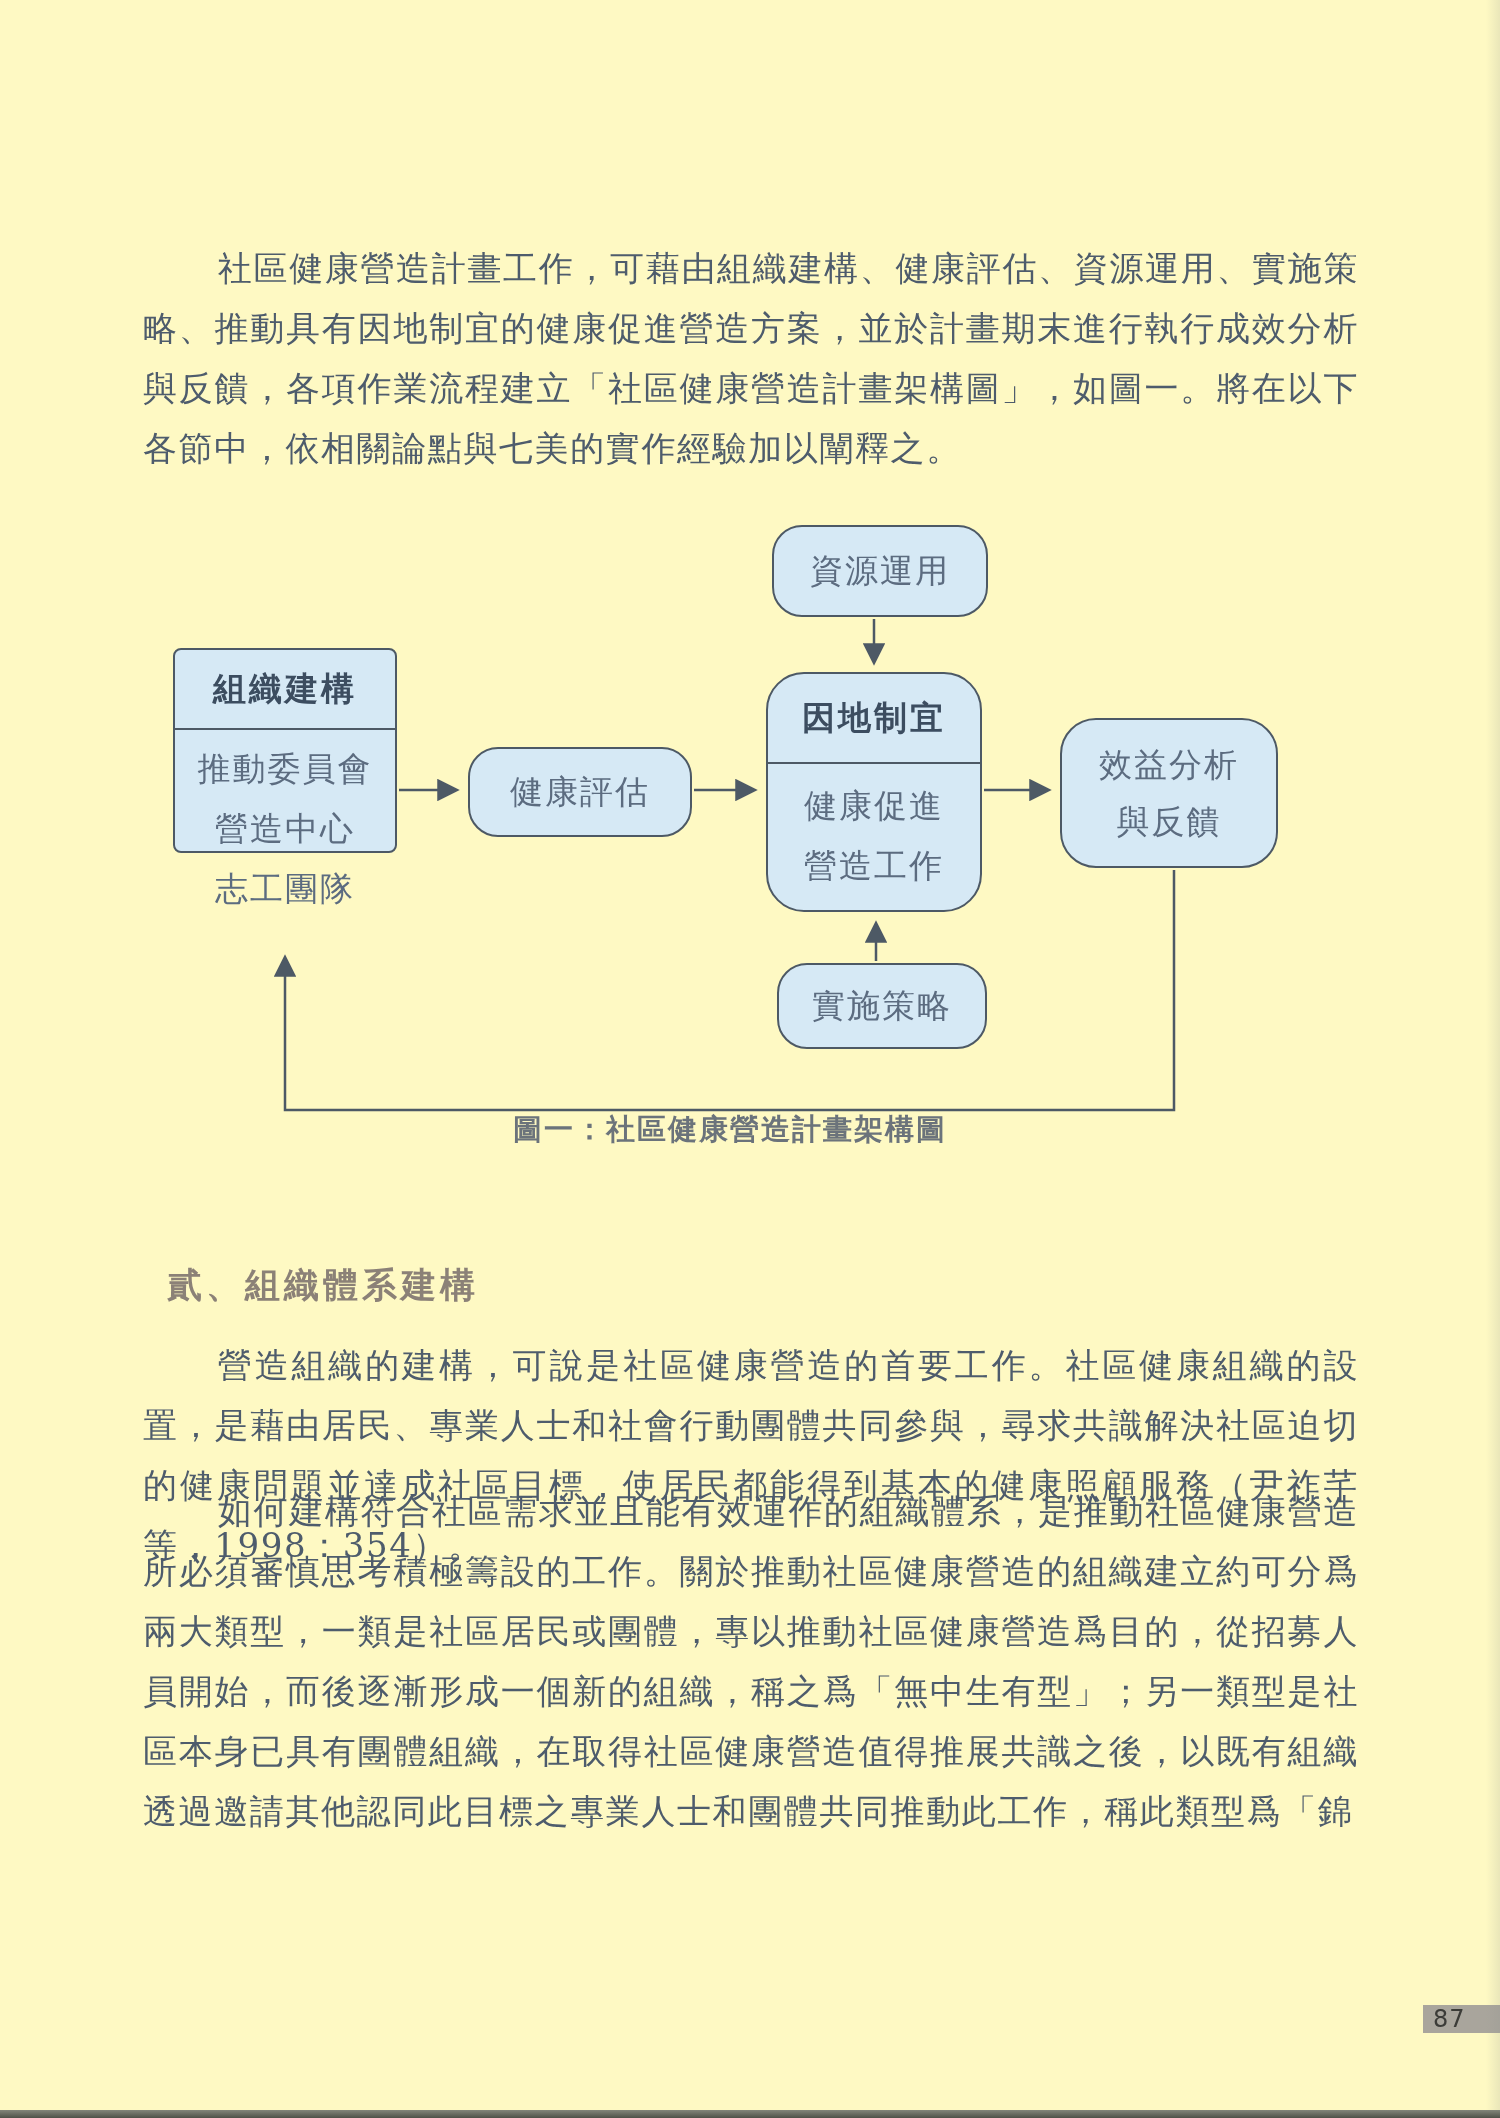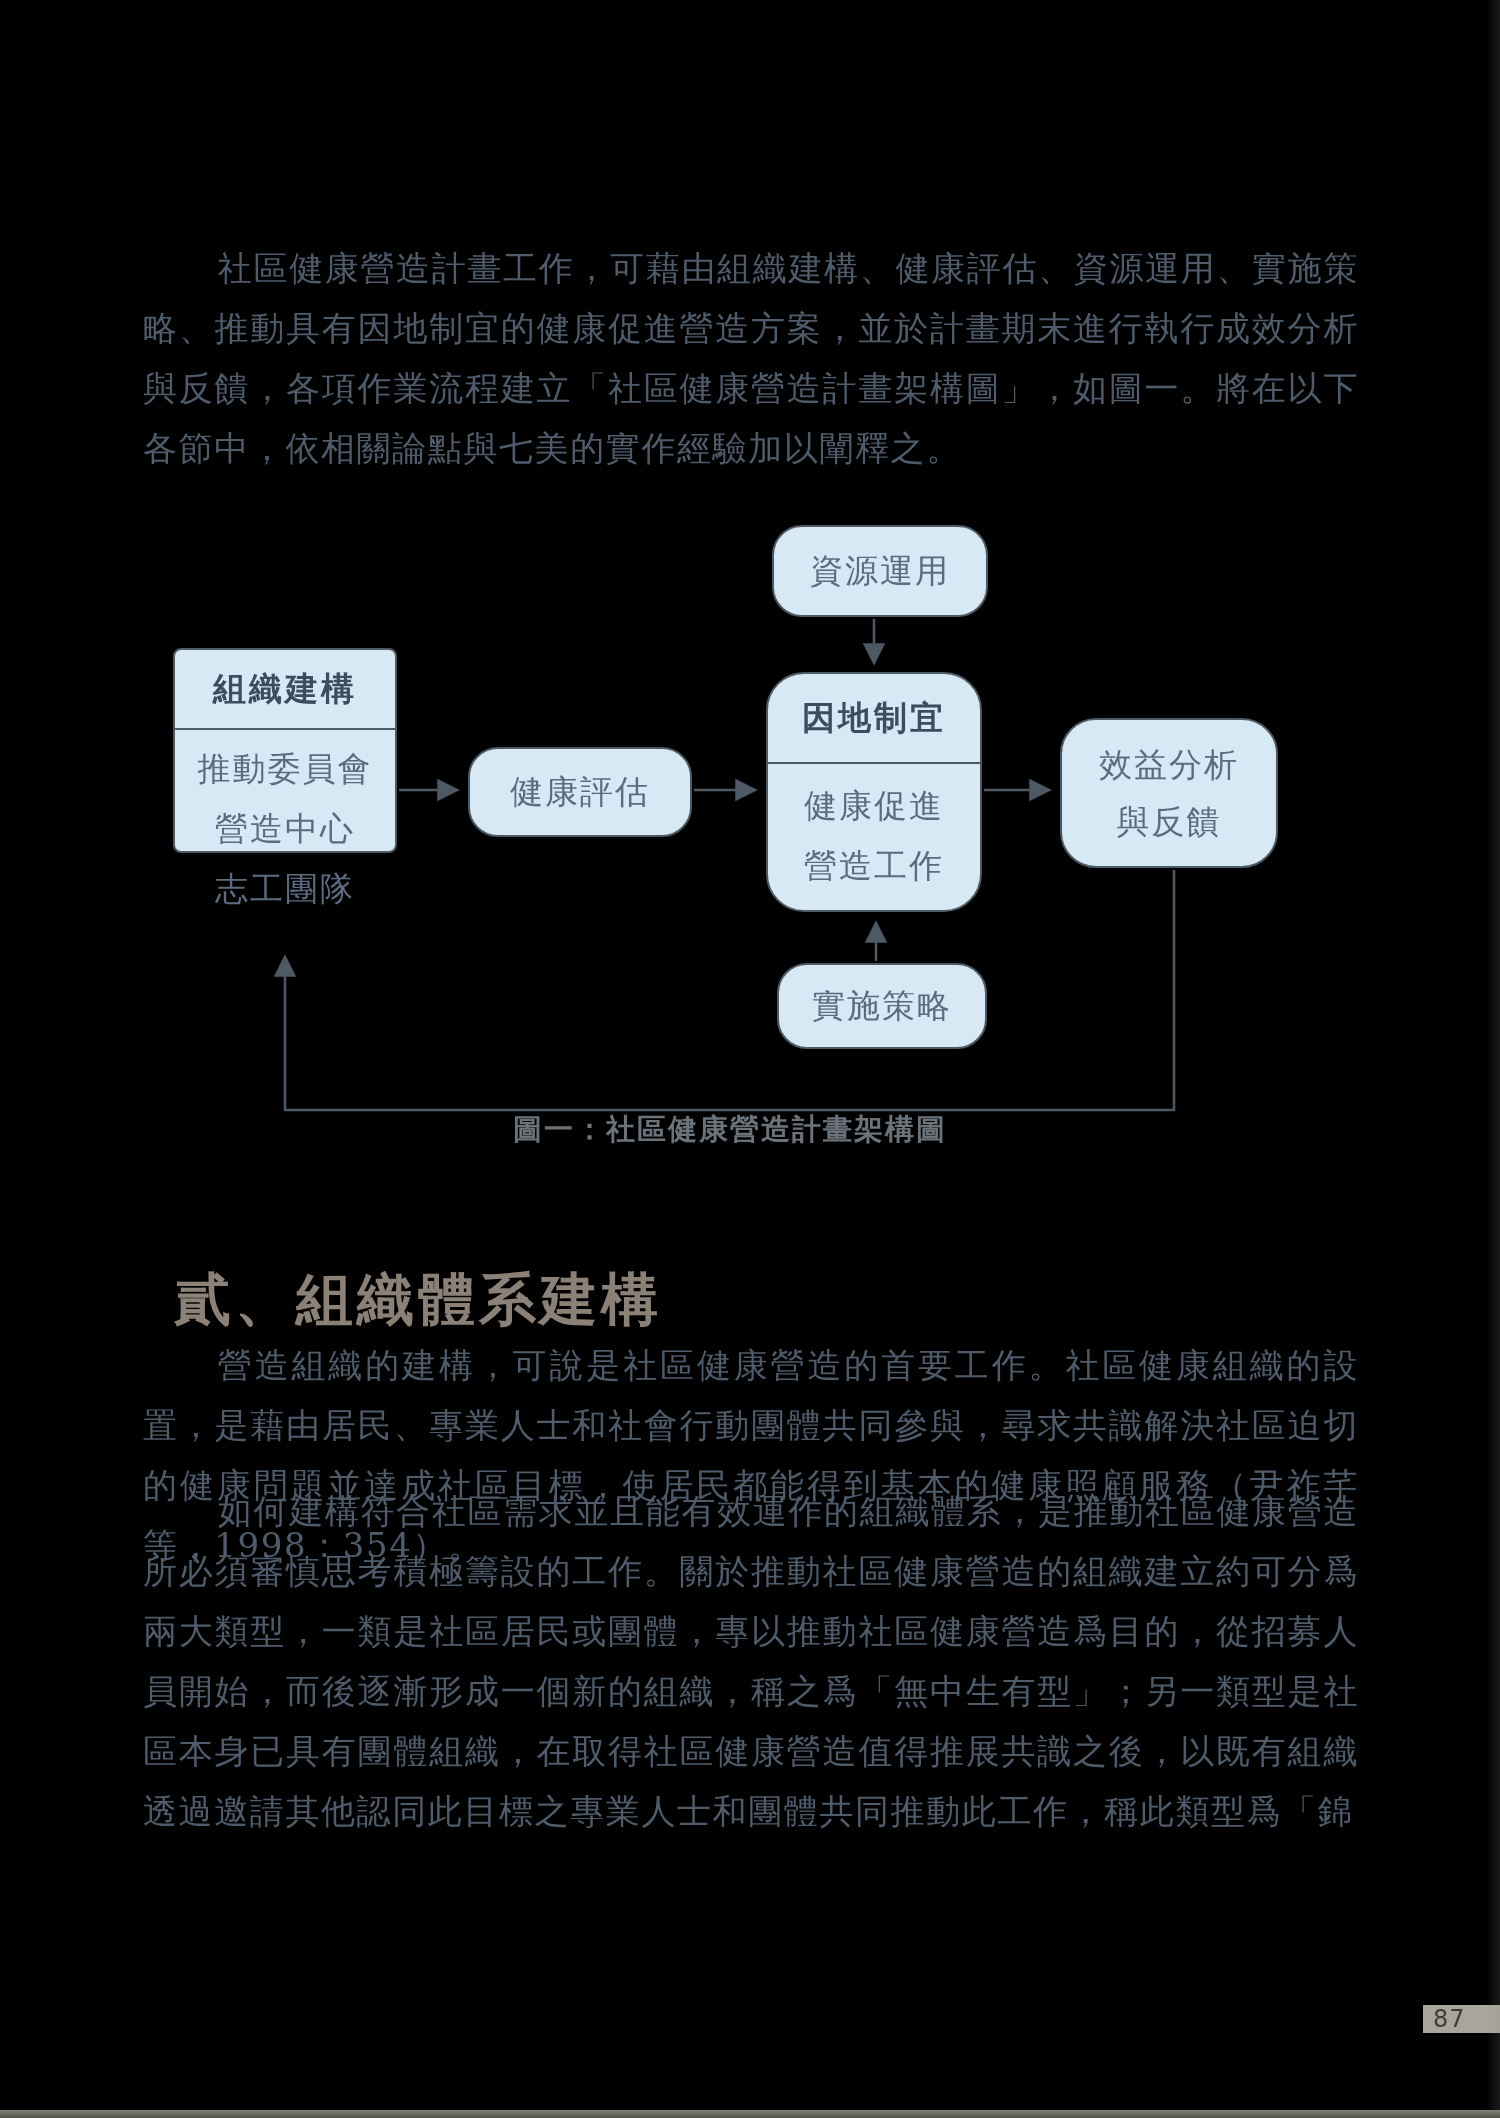--- a/index.html
+++ b/index.html
@@ -3,21 +3,21 @@
 <meta charset="utf-8">
 <style>
   html,body{margin:0;padding:0;}
   body{
     width:1500px;height:2118px;
     background:#eef0ef;
     font-family:"DejaVu Serif", serif;
   }
   .page{
     position:relative;width:1500px;height:2118px;overflow:hidden;
-    background:#000000;
+    background:#fef9c3;
   }
   
   .edge-right{
     position:absolute;top:0;right:0;width:14px;height:100%;
     background:linear-gradient(to left, rgba(140,145,140,0.18), rgba(140,145,140,0));
   }
   .edge-bottom{
     position:absolute;left:0;bottom:0;width:100%;height:8px;
     background:linear-gradient(to bottom,#83867a,#4e5248);
   }
@@ -27,23 +27,23 @@
     left:143px;width:1216px;
     font-size:34px;line-height:60px;letter-spacing:1.6px;
     color:#4e5c6c;text-align:justify;
     text-indent:2.2em;
   }
   .para-intro{top:238px;}
   .para-b1{top:1335px;}
   .para-b2{top:1481px;}
   
   .section-heading{
-    position:absolute;left:174px;top:1262px;
+    position:absolute;left:167px;top:1262px;
     font-family:Liberation Sans, sans-serif;
-    font-size:57px;font-weight:bold;letter-spacing:4px;
+    font-size:35px;font-weight:bold;letter-spacing:4px;
     color:#8b8177;
   }
   
   .flow-svg{position:absolute;left:0;top:0;pointer-events:none;}
   .arrow{fill:none;stroke:#4d5965;stroke-width:2.5px;}
   .fbox{
     position:absolute;
     background:#d6e9f5;
     border:2.5px solid #4d5965;
     box-sizing:border-box;

